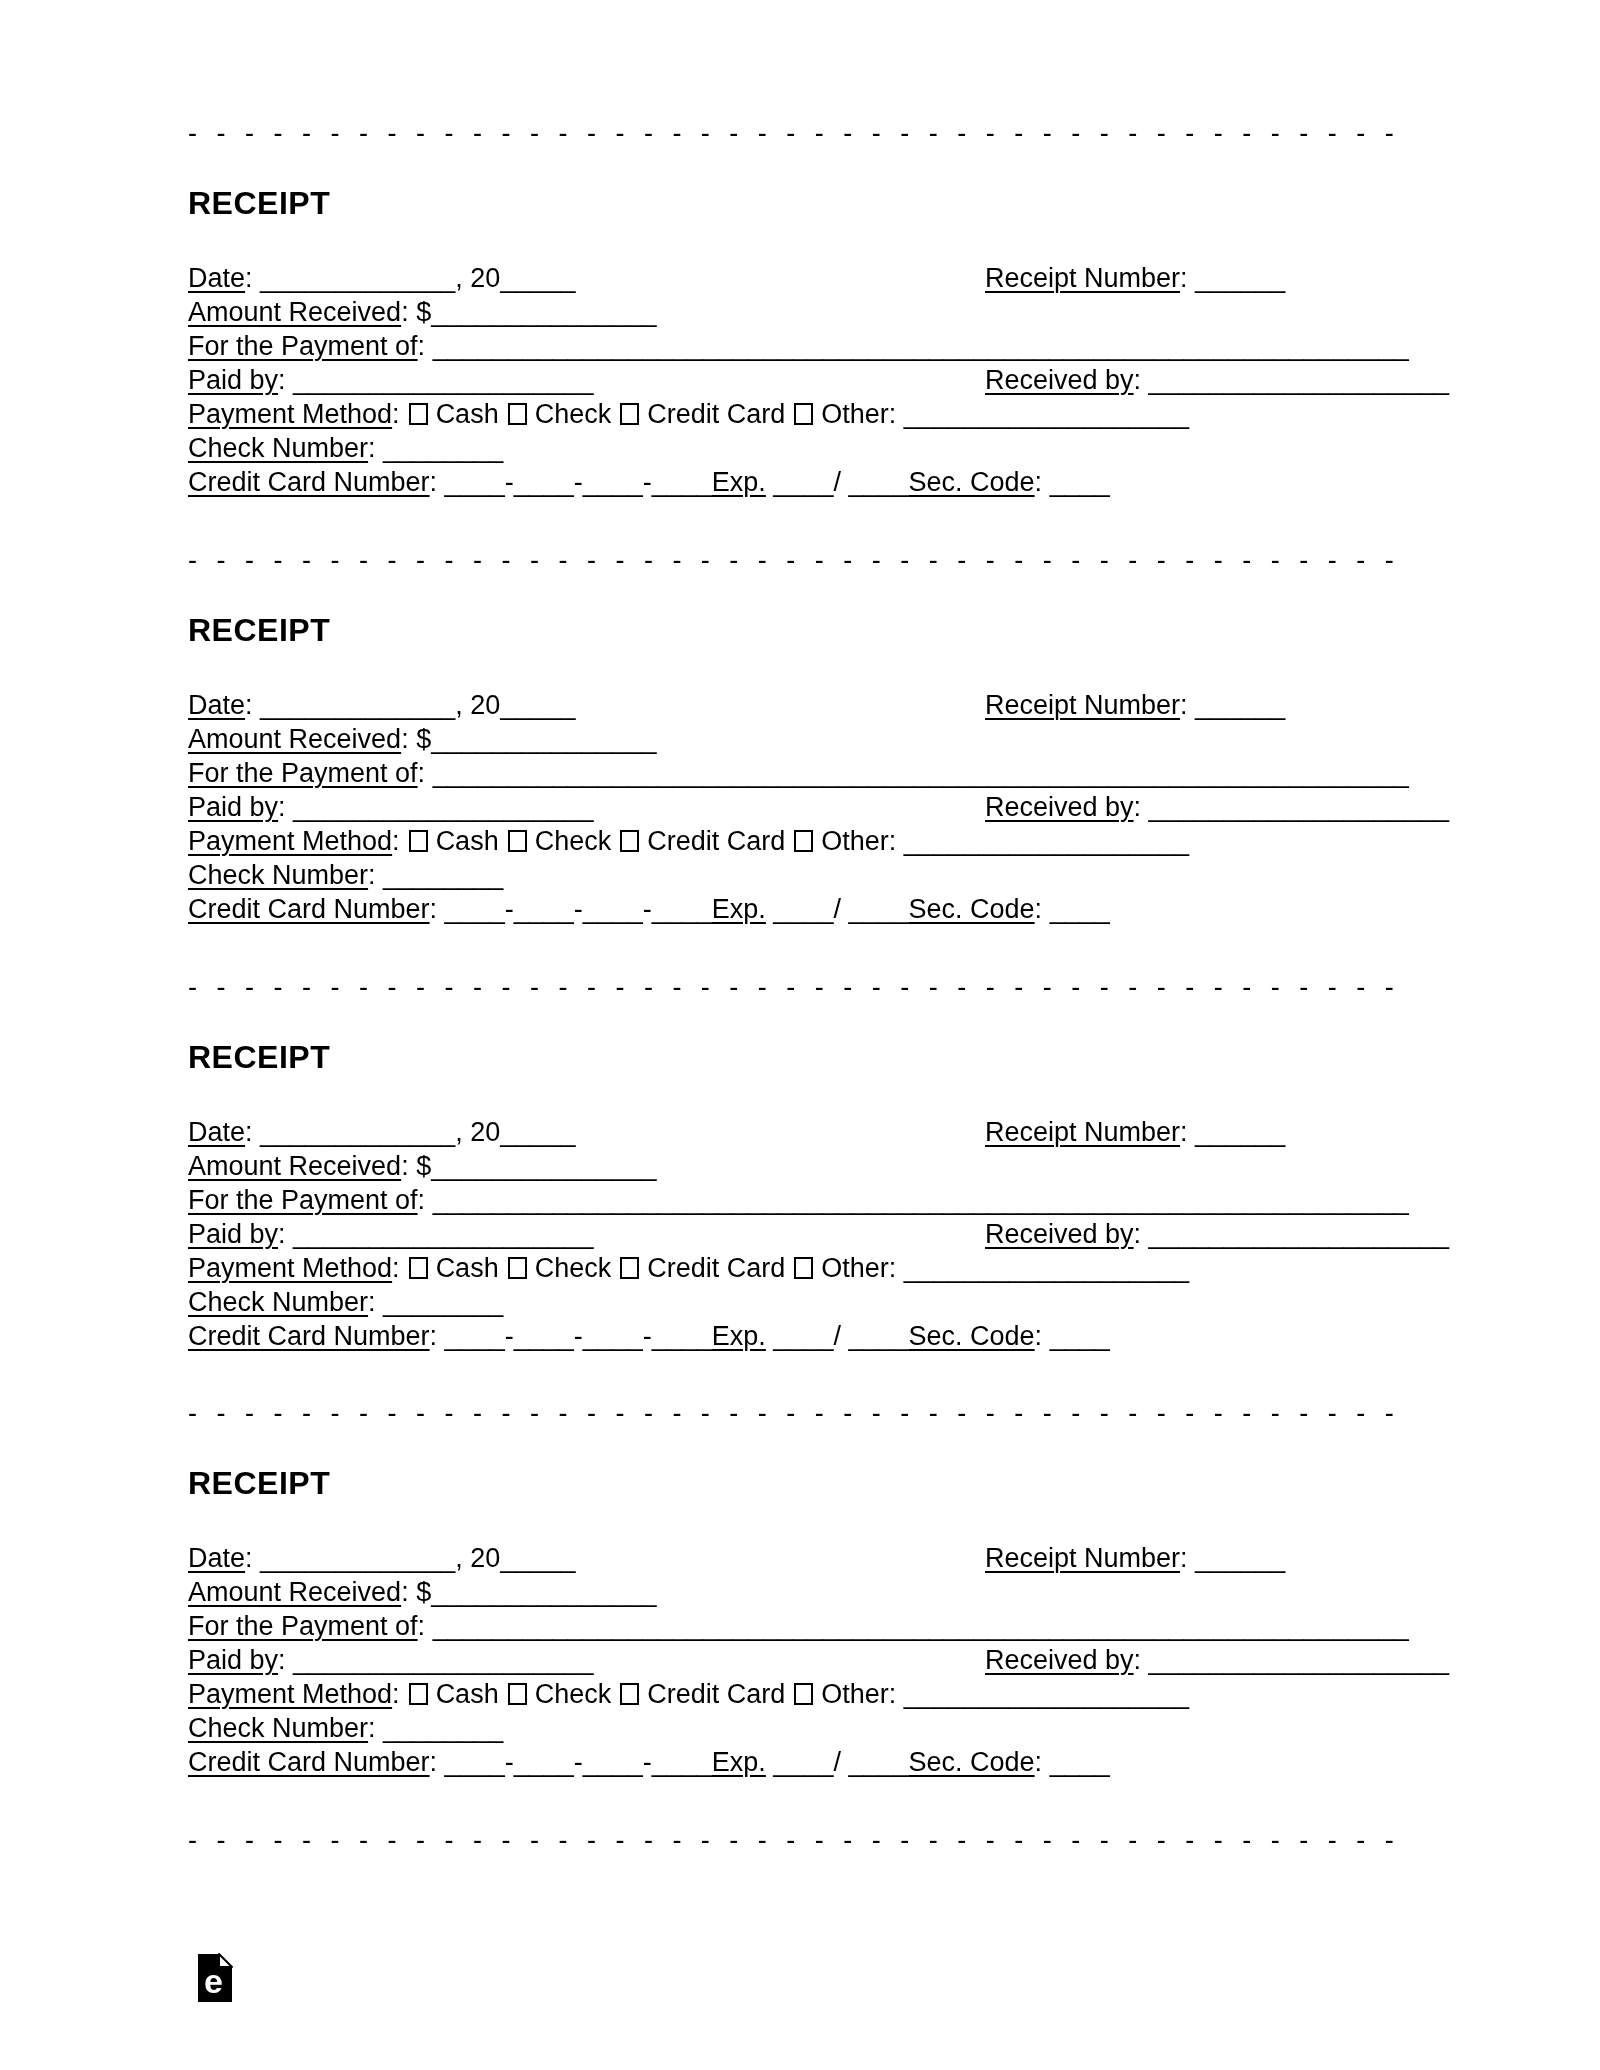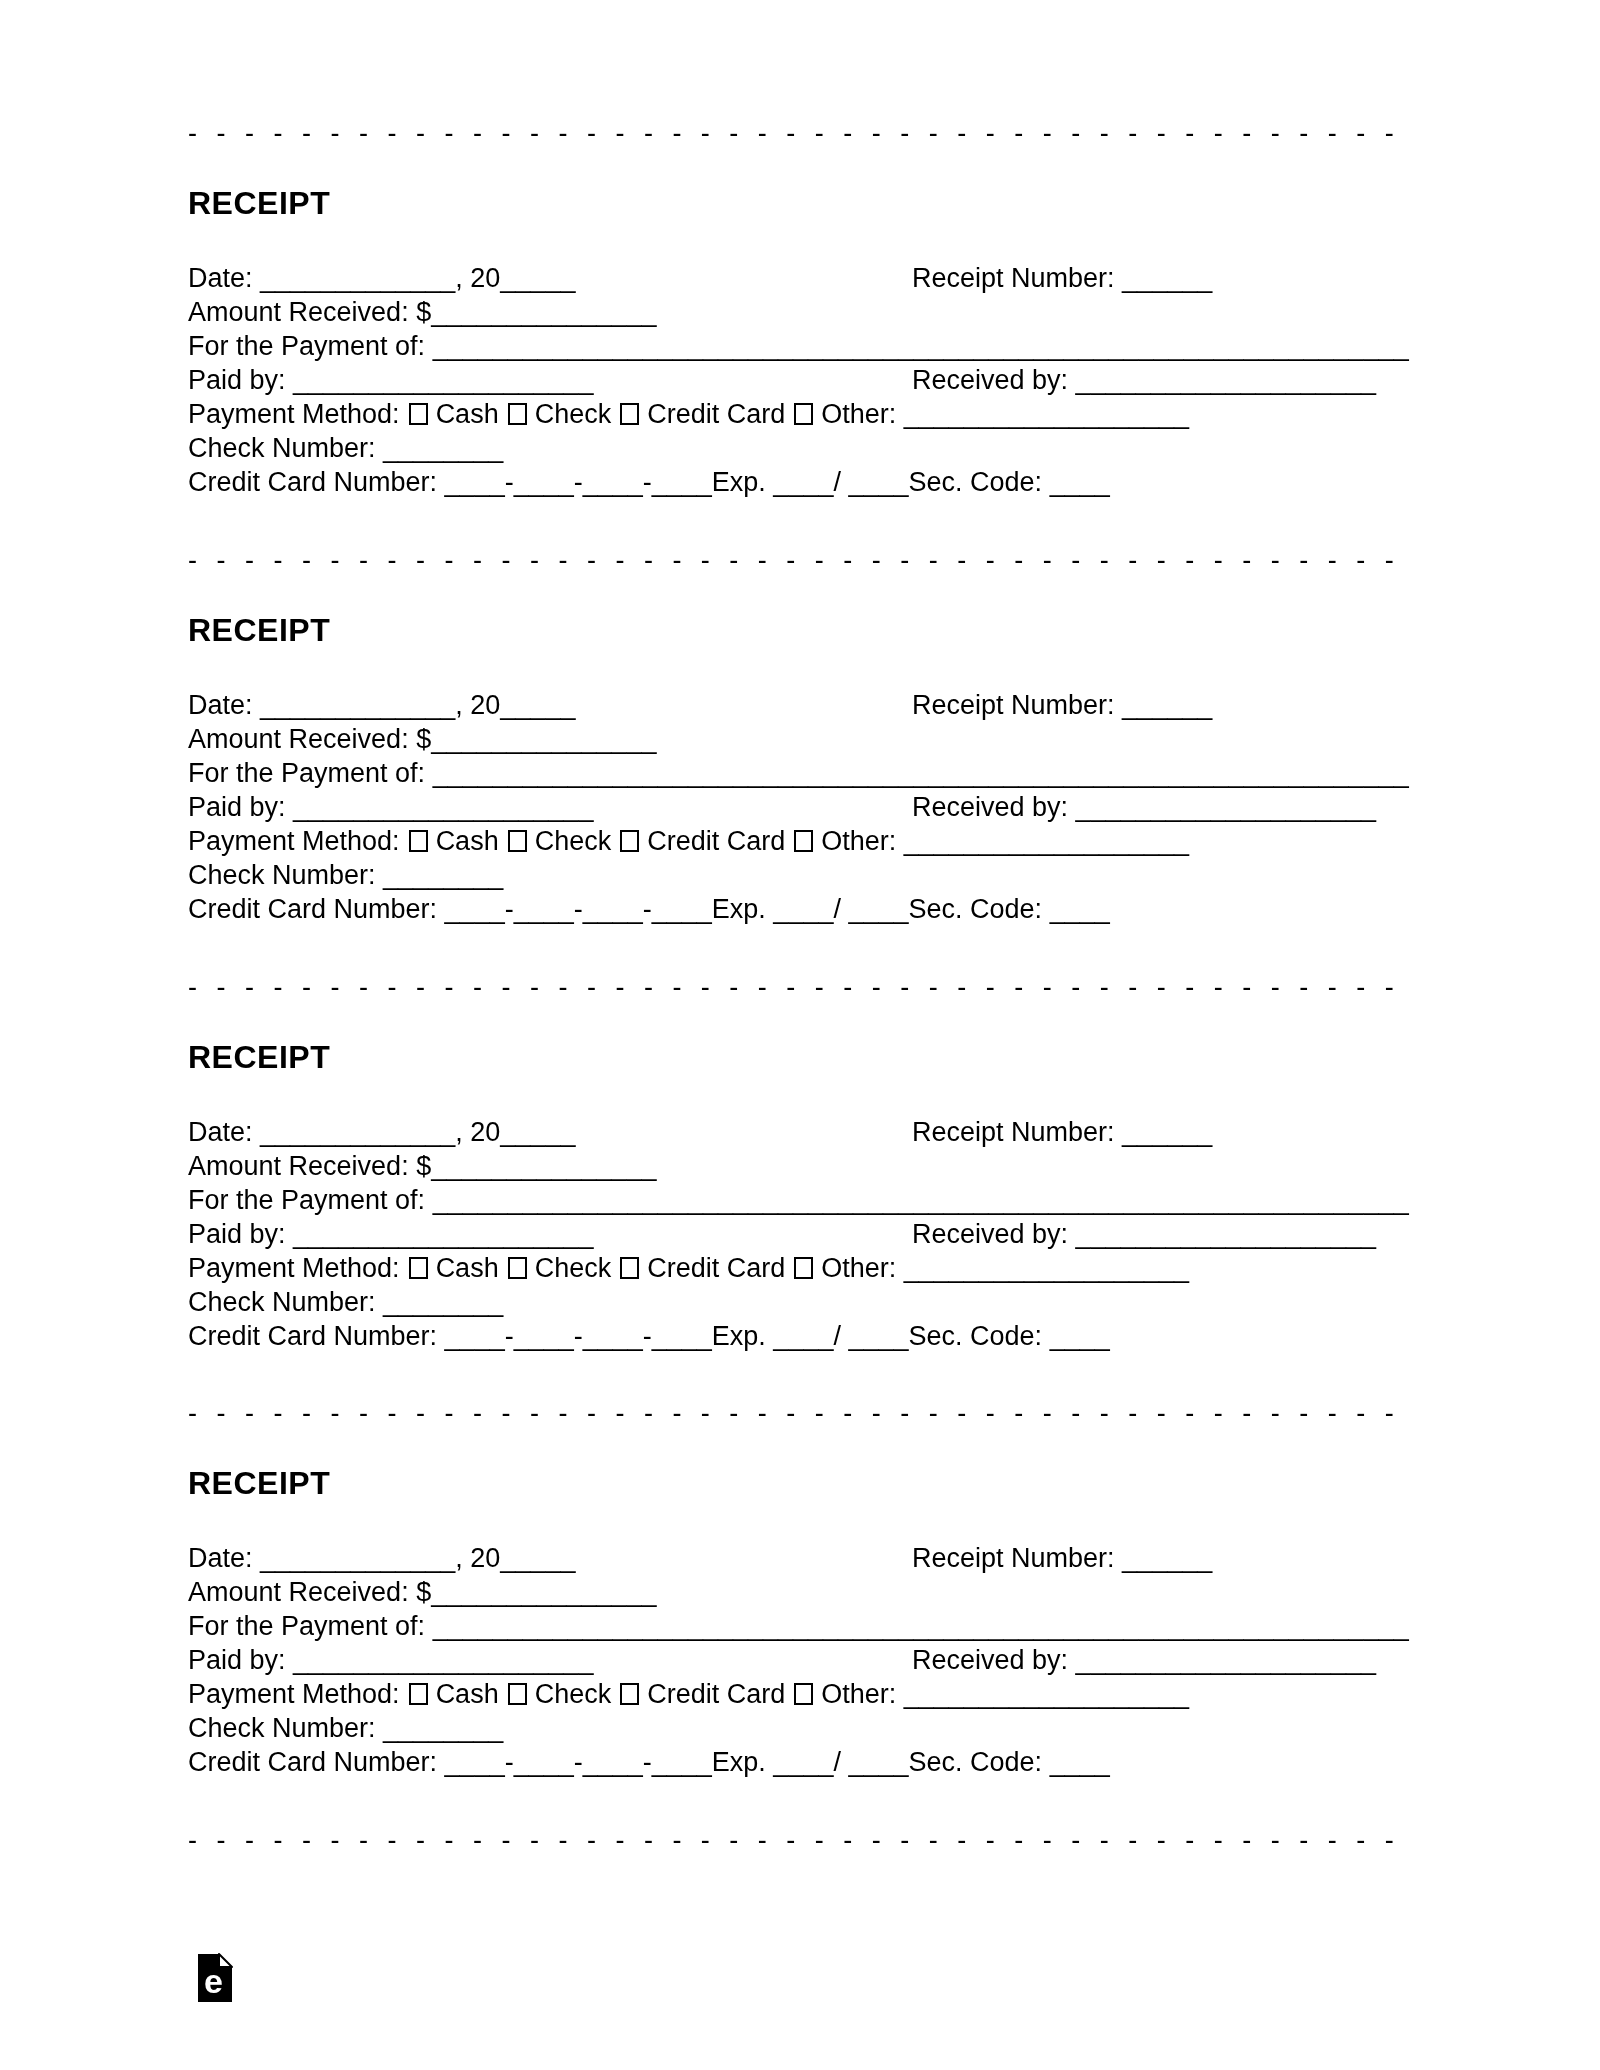--- a/index.html
+++ b/index.html
@@ -17,24 +17,25 @@
     white-space:pre;color:#000;
   }
   .final-sep{position:absolute;left:188px;top:1823px;}
   .heading{
     font-size:32px;line-height:52px;font-weight:bold;
     letter-spacing:.5px;margin:27px 0 0 0;
   }
   .rows{margin-top:32px;font-size:27px;}
   .row{position:relative;height:34px;line-height:34px;white-space:pre;}
   .u{
+    text-decoration:underline;
     text-decoration-thickness:2px;
     text-underline-offset:4px;
   }
-  .rcol{position:absolute;left:724px;top:0;white-space:pre;}
+  .rcol{position:absolute;left:797px;top:0;white-space:pre;}
   .cb{
     display:inline-block;width:15px;height:18px;
     border:2px solid #000;background:#fff;
     vertical-align:-2px;margin:0 8px 0 9px;
   }
   .ml{}
   .logo{position:absolute;left:197px;top:1953px;}
 </style>
 </head>
 <body>

